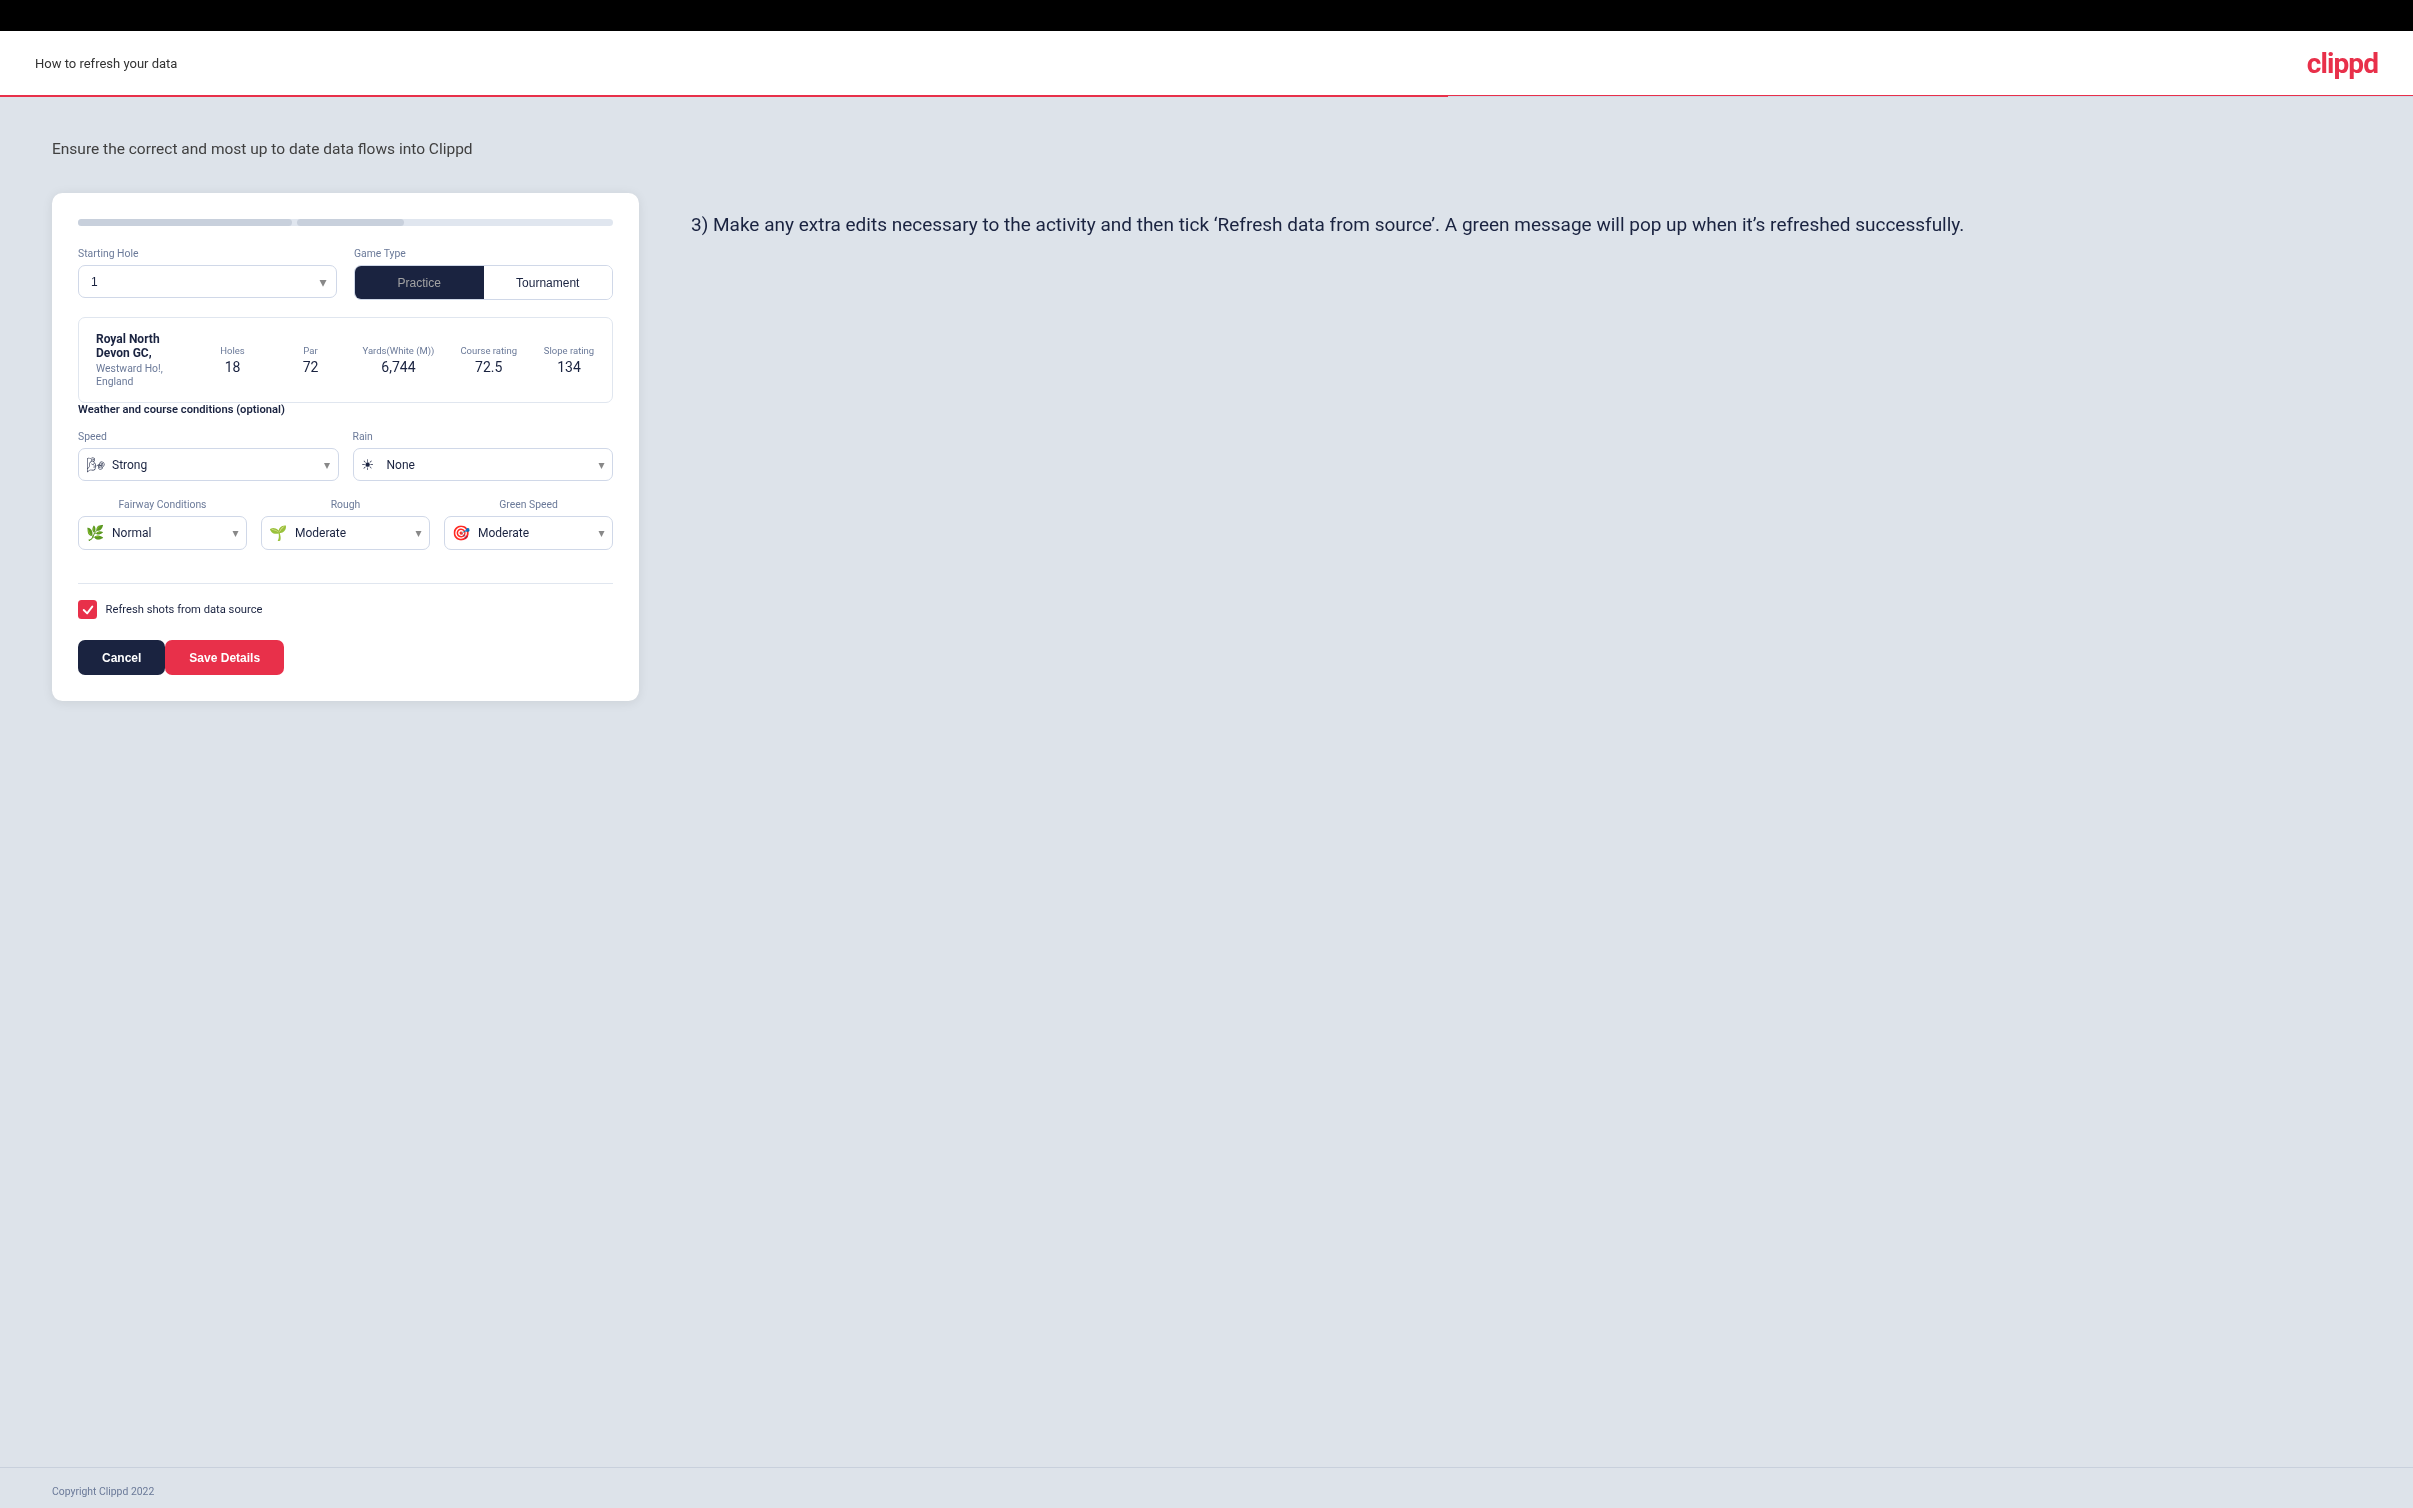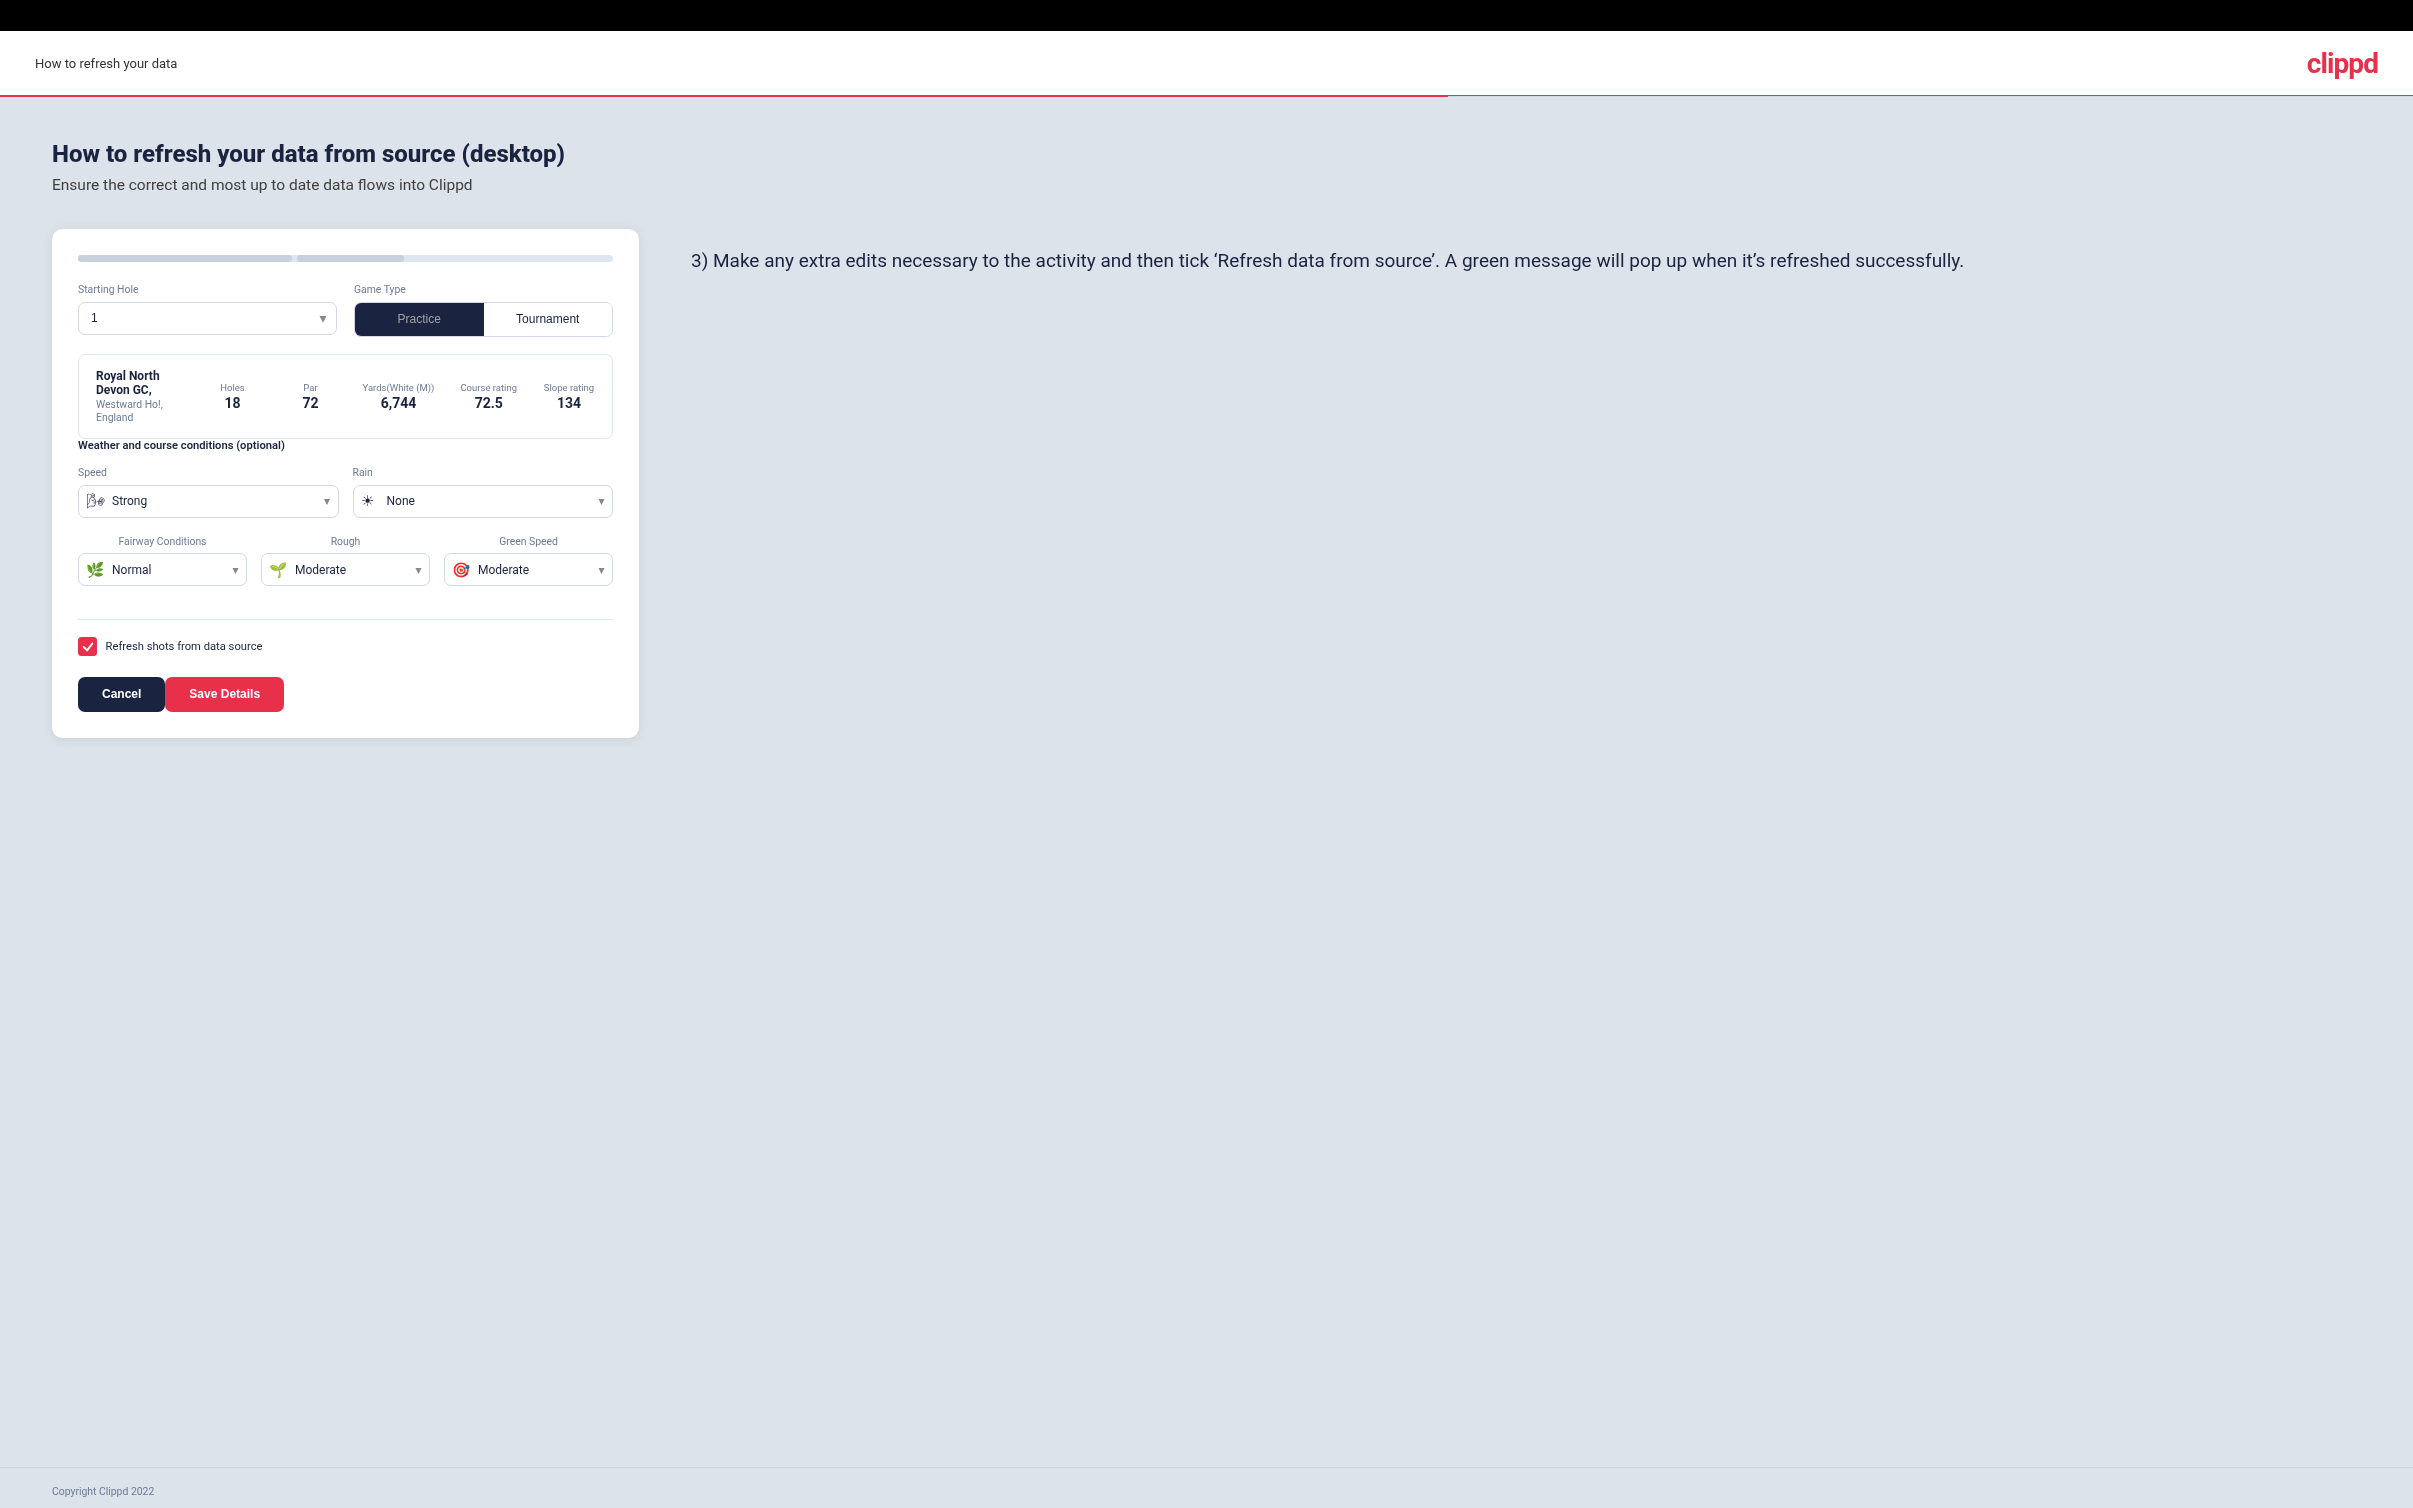--- a/index.html
+++ b/index.html
@@ -187,21 +187,21 @@
     }
 
     .course-stat-label {
       font-size: 9.5px;
       color: #6b7a99;
       margin-bottom: 2.6px;
     }
 
     .course-stat-value {
       font-size: 14px;
-      font-weight: 700;
+      font-weight: 400;
       color: #1a2340;
     }
 
     .section-title {
       font-size: 11.2px;
       font-weight: 600;
       color: #1a2340;
       margin-bottom: 14px;
     }
 
@@ -312,21 +312,20 @@
 <div class="top-bar"></div>
 
 <div class="header">
   <span class="header-title">How to refresh your data</span>
   <span class="logo">clippd</span>
 </div>
 
 <div class="divider"></div>
 
 <div class="main-content">
-  <h1 class="page-heading">How to refresh your data from source (desktop)</h1>
   <p class="page-subheading">Ensure the correct and most up to date data flows into Clippd</p>
 
   <div class="content-row">
 
     <div class="form-card">
 
       <div class="card-top-bar">
         <div class="card-top-bar-seg" style="width:40%"></div>
         <div class="card-top-bar-seg" style="width:20%"></div>
       </div>

